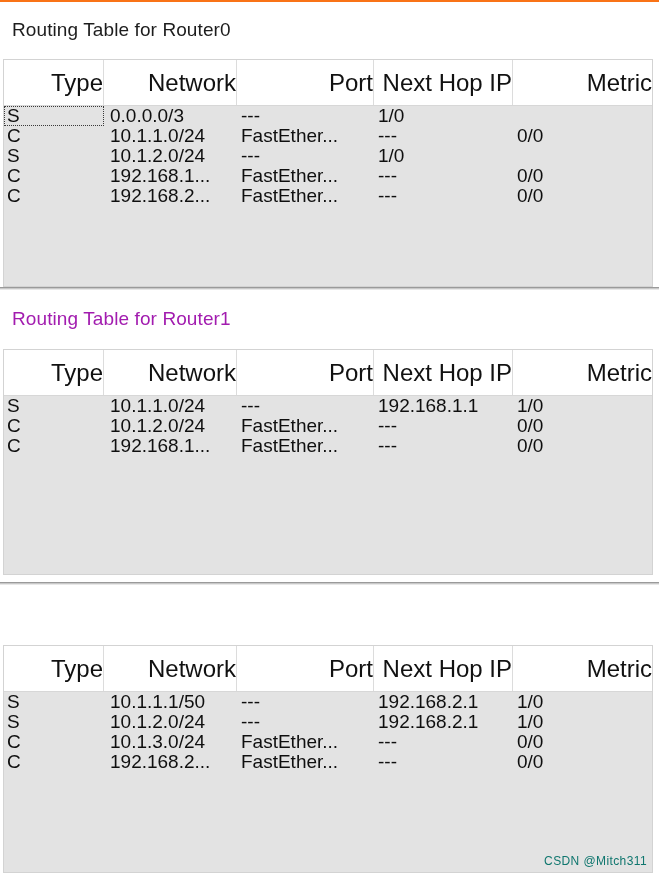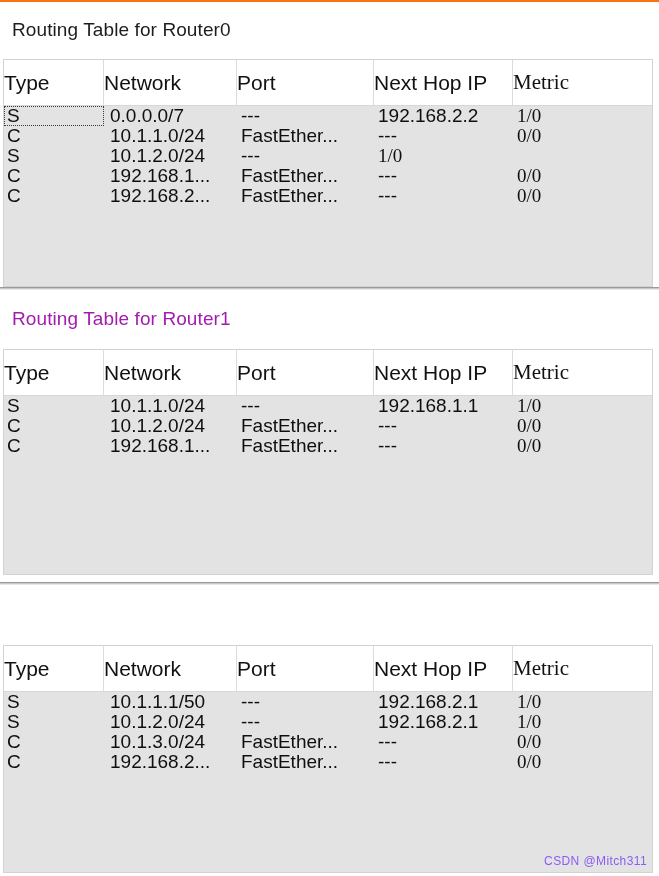--- a/index.html
+++ b/index.html
@@ -66,36 +66,36 @@
     height: 46px;
     background: #ffffff;
     border-bottom: 1px solid #d7d7d7;
     box-sizing: border-box;
   }
   .hcell {
     box-sizing: border-box;
     border-right: 1px solid #dcdcdc;
     display: flex;
     align-items: center;
-    justify-content: flex-start;
-    font-size: 21px;
+    justify-content: flex-end;
+    font-size: 24px;
     color: #111111;
     background: #ffffff;
     overflow: hidden;
     white-space: nowrap;
   }
   .hcell:last-child { border-right: none; }
   .hcell > span { display: block; }
 
   
   .c0 { width: 100px; }
   .c1 { width: 133px; }
   .c2 { width: 137px; }
   .c3 { width: 139px; }
-  .c4 { width: 139px; font-family: Liberation Serif, serif; }
+  .c4 { width: 139px; }
 
   .grid-body {
     position: relative;
     background: #e3e3e3;
   }
   .row {
     display: flex;
     height: 20px;
     align-items: center;
   }
@@ -118,21 +118,21 @@
   .row.focused .type-cell {
     outline: 1px dotted #3a3a3a;
     outline-offset: -1px;
   }
 
   .watermark {
     position: absolute;
     right: 12px;
     bottom: 10px;
     font-size: 12px;
-    color: #8b5cf6;
+    color: #0f766e;
     letter-spacing: 0.4px;
     white-space: nowrap;
   }
 </style>
 </head>
 <body>
 
 <div class="screen">
 
   <div class="panel" style="top:2px; height:286px;">
@@ -151,23 +151,22 @@
         <div class="hcell c3">
             <span>Next Hop IP</span>
           </div>
         <div class="hcell c4">
             <span>Metric</span>
           </div>
       </div>
       <div class="grid-body">
           <div class="row focused">
             <div class="cell type-cell c0">S</div>
-            <div class="cell net-cell c1">0.0.0.0/7</div>
-            <div class="cell port-cell c2">---</div>
-            <div class="cell hop-cell c3">192.168.2.2</div>
+            <div class="cell net-cell c1">0.0.0.0/3</div>
+            <div class="cell port-cell c2">---</div>
             <div class="cell metric-cell c4">1/0</div>
           </div>
           <div class="row">
             <div class="cell type-cell c0">C</div>
             <div class="cell net-cell c1">10.1.1.0/24</div>
             <div class="cell port-cell c2">FastEther...</div>
             <div class="cell hop-cell c3">---</div>
             <div class="cell metric-cell c4">0/0</div>
           </div>
           <div class="row">

